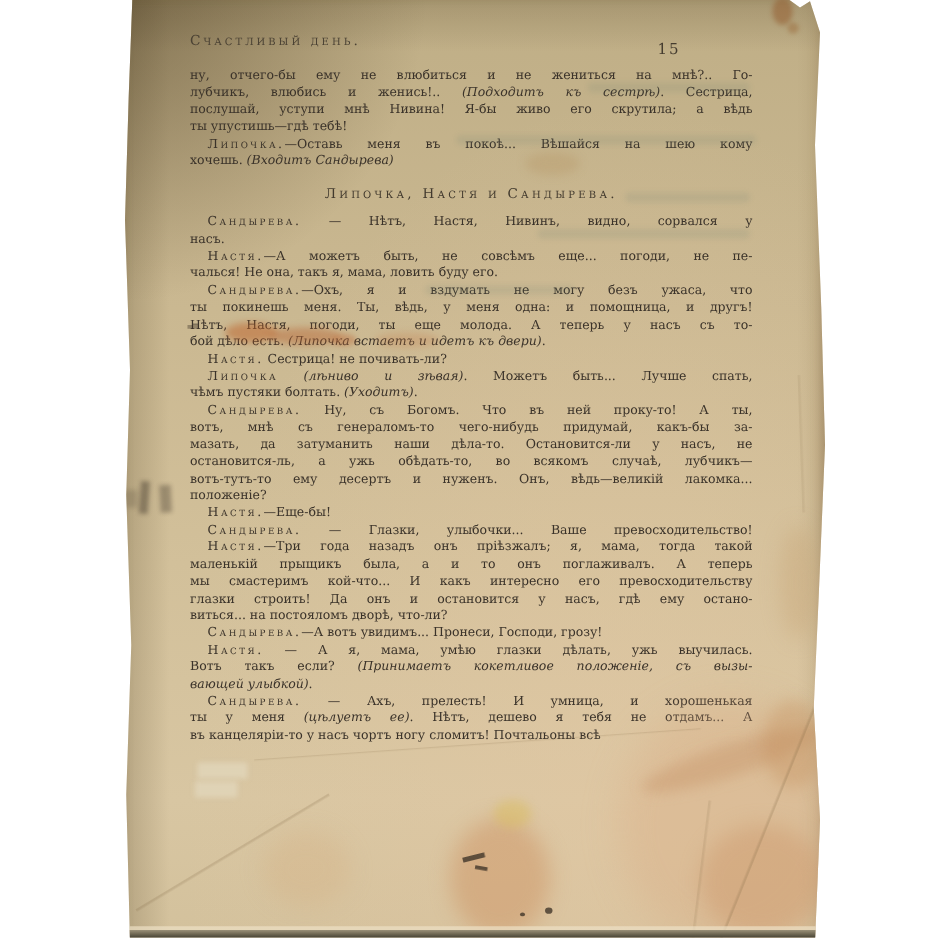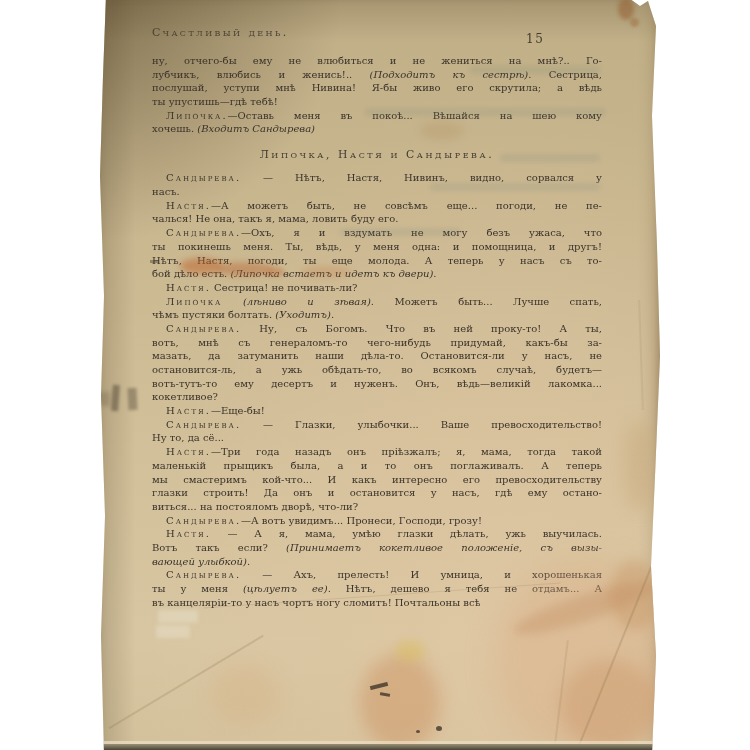--- a/index.html
+++ b/index.html
@@ -101,30 +101,29 @@
           <div class="line last indent"><span class="char-name">Настя.</span><span class="plain"> Сестрица! не почивать-ли?</span></div>
         </div>
         <div>
           <div class="line indent"><span class="char-name">Липочка</span><span class="plain"> </span><span class="stage-dir">(лѣниво и зѣвая)</span><span class="plain">. Можетъ быть... Лучше спать,</span></div>
           <div class="line last"><span class="plain">чѣмъ пустяки болтать. </span><span class="stage-dir">(Уходитъ)</span><span class="plain">.</span></div>
         </div>
         <div>
           <div class="line indent"><span class="char-name">Сандырева.</span><span class="plain"> Ну, съ Богомъ. Что въ ней проку-то! А ты,</span></div>
           <div class="line"><span class="plain">вотъ, мнѣ съ генераломъ-то чего-нибудь придумай, какъ-бы за-</span></div>
           <div class="line"><span class="plain">мазать, да затуманить наши дѣла-то. Остановится-ли у насъ, не</span></div>
-          <div class="line"><span class="plain">остановится-ль, а ужь обѣдать-то, во всякомъ случаѣ, будетъ—</span></div>
+          <div class="line"><span class="plain">остановится-ль, а ужь обѣдать-то, во всякомъ случаѣ, лубчикъ—</span></div>
           <div class="line"><span class="plain">вотъ-тутъ-то ему десертъ и нуженъ. Онъ, вѣдь—великій лакомка...</span></div>
-          <div class="line last"><span class="plain">кокетливое?</span></div>
+          <div class="line last"><span class="plain">положеніе?</span></div>
         </div>
         <div>
           <div class="line last indent"><span class="char-name">Настя.</span><span class="plain">—Еще-бы!</span></div>
         </div>
         <div>
           <div class="line indent"><span class="char-name">Сандырева.</span><span class="plain"> — Глазки, улыбочки... Ваше превосходительство!</span></div>
-          <div class="line last"><span class="plain">Ну то, да сё...</span></div>
         </div>
         <div>
           <div class="line indent"><span class="char-name">Настя.</span><span class="plain">—Три года назадъ онъ пріѣзжалъ; я, мама, тогда такой</span></div>
           <div class="line"><span class="plain">маленькій прыщикъ была, а и то онъ поглаживалъ. А теперь</span></div>
           <div class="line"><span class="plain">мы смастеримъ кой-что... И какъ интересно его превосходительству</span></div>
           <div class="line"><span class="plain">глазки строить! Да онъ и остановится у насъ, гдѣ ему остано-</span></div>
           <div class="line last"><span class="plain">виться... на постояломъ дворѣ, что-ли?</span></div>
         </div>
         <div>
           <div class="line last indent"><span class="char-name">Сандырева.</span><span class="plain">—А вотъ увидимъ... Пронеси, Господи, грозу!</span></div>

